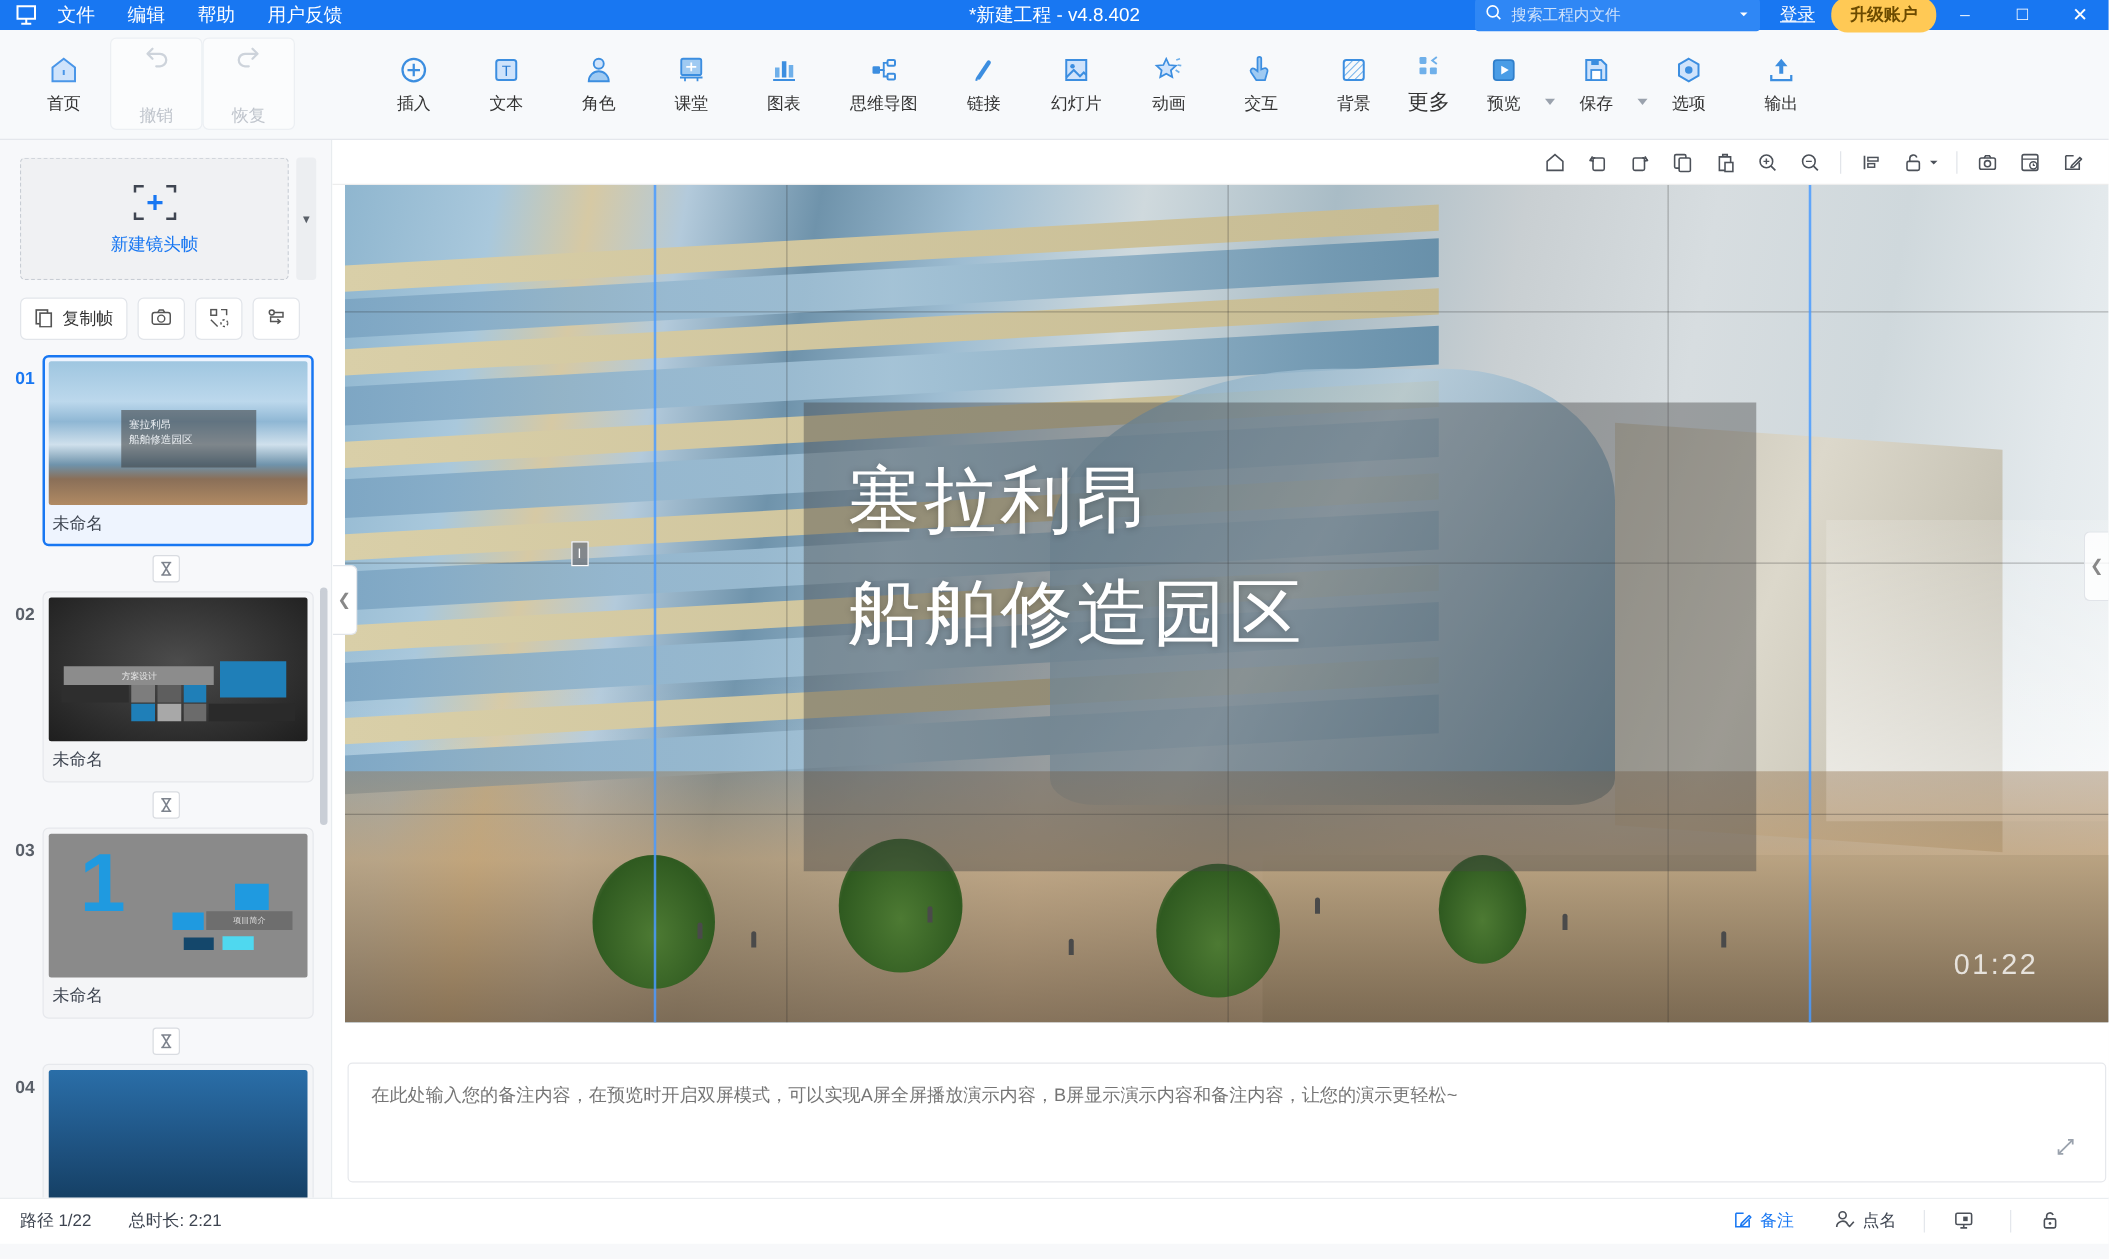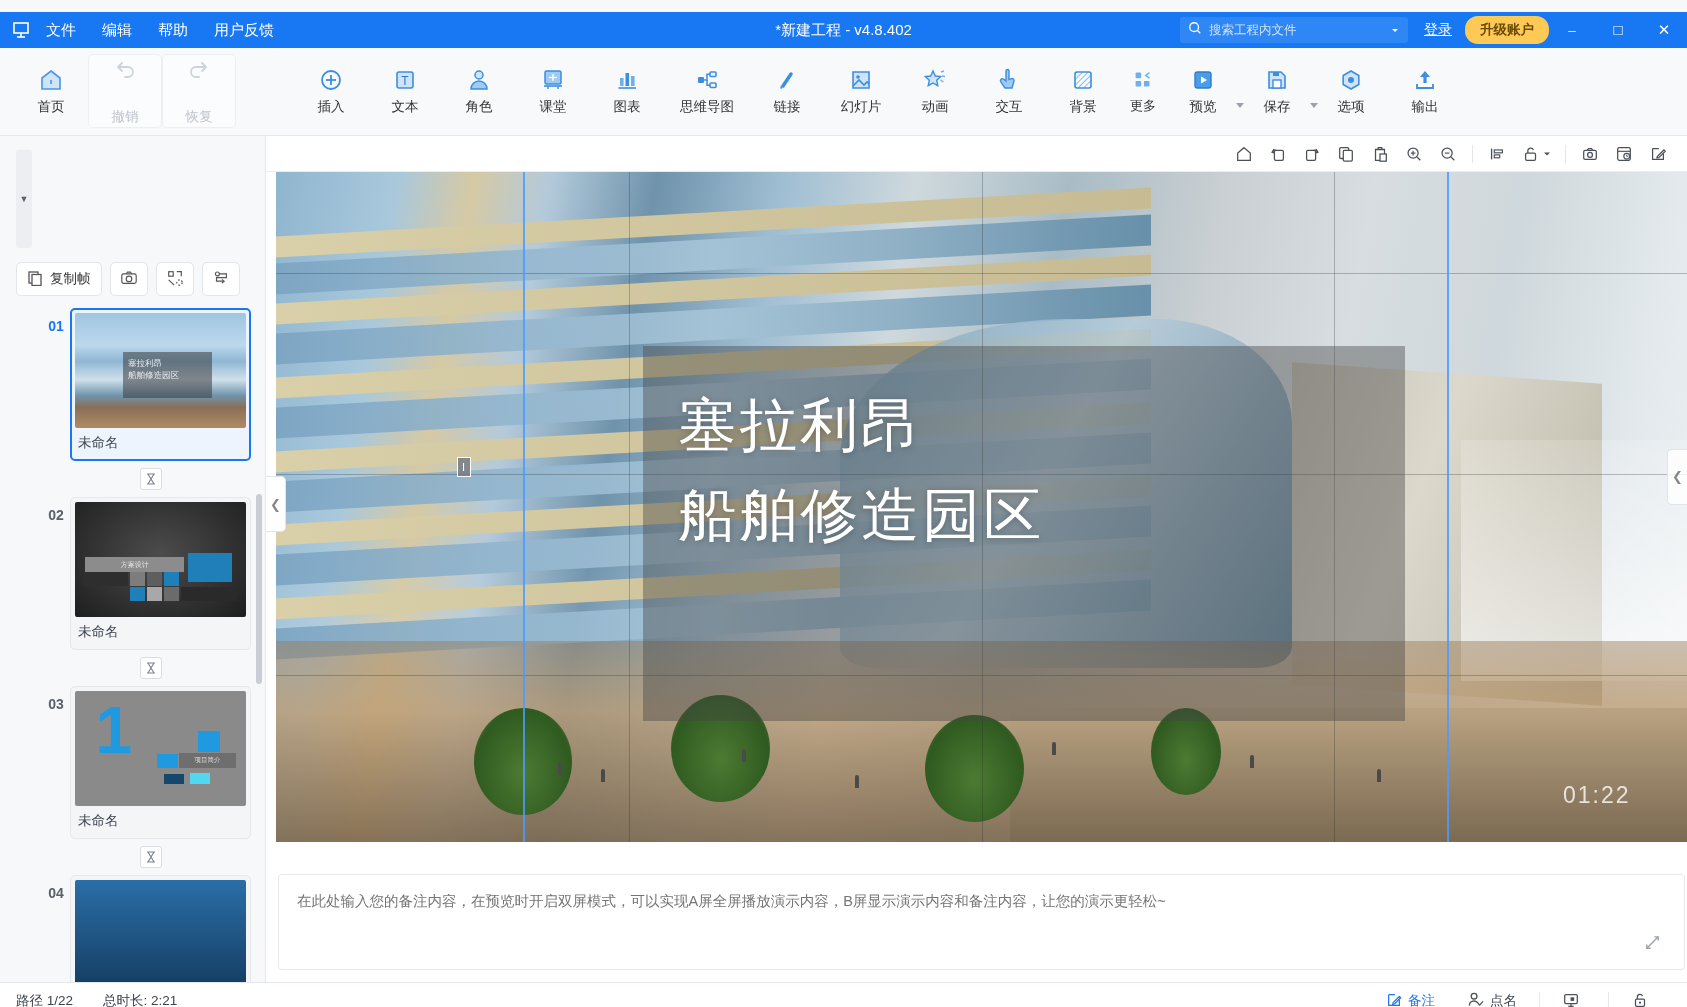--- a/index.html
+++ b/index.html
@@ -3,22 +3,22 @@
 <meta charset="utf-8">
 <style>
   * { box-sizing: border-box; margin: 0; padding: 0; }
   html, body {
     width: 1687px; height: 1007px;
     font-family: "Liberation Sans", "DejaVu Sans", sans-serif;
     background: #f7f8fa; overflow: hidden;
   }
   
   #titlebar {
-    height: 36px; background: #1877f2; display: flex; align-items: center;
-    color: #fff; position: relative; margin-top: 12px;
+    height: 24px; background: #1877f2; display: flex; align-items: center;
+    color: #fff; position: relative;
   }
   #titlebar .logo { width: 42px; display: flex; align-items: center; justify-content: center; }
   #titlebar .menu { display: flex; align-items: center; gap: 26px; margin-left: 4px; }
   #titlebar .menu span { font-size: 15px; cursor: default; }
   #doc-title {
     position: absolute; left: 0; right: 0; text-align: center;
     font-size: 15px; pointer-events: none;
   }
   #tb-right { margin-left: auto; display: flex; align-items: center; gap: 0; padding-right: 0; z-index: 3; font-family: Liberation Serif, serif;}
   #searchbox {
@@ -84,21 +84,21 @@
     display: flex; align-items: center; justify-content: center;
     font-size: 9px; color: #5a6069; cursor: pointer;
   }
   #frame-actions { display: flex; gap: 8px; padding: 14px 12px 12px 16px; }
   .fa-btn {
     height: 34px; border: 1px solid #e2e5ea; background: #fff; border-radius: 5px;
     display: flex; align-items: center; justify-content: center; gap: 7px;
     cursor: pointer; padding: 0 10px; font-size: 13.5px; color: #333;
   }
   .fa-btn.sq { width: 38px; padding: 0; }
-  #slides { flex: 1; overflow: hidden; position: relative; padding-left: 0; margin-left: 36px; }
+  #slides { flex: 1; overflow: hidden; position: relative; padding-left: 0; }
   .slide-row { display: flex; align-items: flex-start; padding: 0 14px 0 6px; }
   .slide-num { width: 28px; text-align: center; font-size: 14px; color: #5a6069; padding-top: 10px; font-weight: bold;}
   .slide-row.active .slide-num { color: #1877f2; }
   .slide-card {
     flex: 1; border: 1px solid #e6e8ec; border-radius: 5px; background: #f4f5f7;
     padding: 4px; cursor: pointer;
   }
   .slide-row.active .slide-card { border: 2px solid #1877f2; background: #eef4fe; padding: 3px; }
   .slide-thumb { width: 100%; height: 115px; border-radius: 2px; overflow: hidden; position: relative; }
   .slide-name { font-size: 13.5px; color: #3d4450; padding: 6px 3px 4px; }
@@ -408,21 +408,21 @@
       </svg>
     <span class="tlabel">背景</span>
   </div>
   <div class="tool" style="width:46px">
     <svg width="24" height="24" viewBox="0 0 26 26">
         <rect x="5" y="5" width="6" height="6" rx="1" fill="#6fb0ea"></rect>
         <rect x="5" y="14" width="6" height="6" rx="1" fill="#6fb0ea"></rect>
         <rect x="14" y="14" width="6" height="6" rx="1" fill="#6fb0ea"></rect>
         <path d="M20 5 L16 8 L20 11" fill="none" stroke="#6fb0ea" stroke-width="1.6"></path>
       </svg>
-    <span class="tlabel" style="font-size:13px;overflow:hidden;max-width:42px;">更多</span>
+    <span class="tlabel" style="font-size:17px;overflow:hidden;max-width:42px;">更多</span>
   </div>
 
   <div class="tool">
     <span class="caret-mini"></span>
     <svg width="26" height="26" viewBox="0 0 26 26">
         <rect x="5" y="5" width="16" height="16" rx="2.5" fill="#4a9de6" stroke="#2f7fcb" stroke-width="1.4"></rect>
         <path d="M11 9.5 L17 13 L11 16.5 Z" fill="#fff"></path>
       </svg>
     <span class="tlabel">预览</span>
   </div>
@@ -450,20 +450,33 @@
     <span class="tlabel">输出</span>
   </div>
   <div style="width:18px"></div>
 </div>
 
 <div id="main">
 
   <div id="leftpanel">
 
     <div id="newframe-row">
+      <div id="newframe">
+        <div class="plus-wrap">
+          <svg width="48" height="34" viewBox="0 0 48 34">
+            <path d="M8 9 V4 H15" fill="none" stroke="#3f4551" stroke-width="2"></path>
+            <path d="M40 9 V4 H33" fill="none" stroke="#3f4551" stroke-width="2"></path>
+            <path d="M8 25 V30 H15" fill="none" stroke="#3f4551" stroke-width="2"></path>
+            <path d="M40 25 V30 H33" fill="none" stroke="#3f4551" stroke-width="2"></path>
+            <line x1="24" y1="11" x2="24" y2="23" stroke="#1877f2" stroke-width="2.6"></line>
+            <line x1="18" y1="17" x2="30" y2="17" stroke="#1877f2" stroke-width="2.6"></line>
+          </svg>
+        </div>
+        <div class="nf-label">新建镜头帧</div>
+      </div>
       <div id="scroll-caret">▼</div>
     </div>
 
     <div id="frame-actions">
       <div class="fa-btn">
         <span>
           <svg width="16" height="16" viewBox="0 0 16 16">
               <rect x="2" y="2" width="9" height="11" fill="none" stroke="#555" stroke-width="1.3"></rect>
               <rect x="5" y="4.5" width="9" height="11" fill="#fff" stroke="#555" stroke-width="1.3"></rect>
             </svg>

